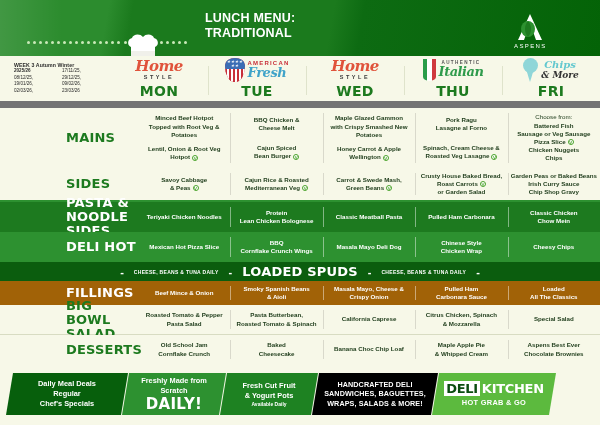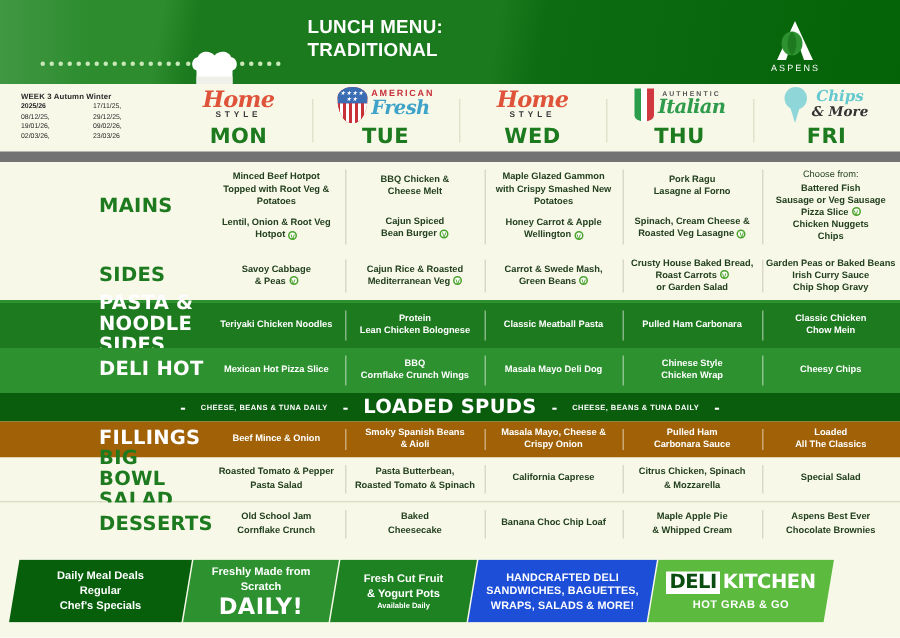--- a/index.html
+++ b/index.html
@@ -230,21 +230,21 @@
   .fbanner {
     position: relative; height: 42px; margin-right: -6px;
     display: flex; flex-direction: column; align-items: center; justify-content: center;
     text-align: center; color: #ffffff;
     clip-path: polygon(7px 0, 100% 0, calc(100% - 7px) 100%, 0 100%);
     padding: 0 9px;
   }
   .fb1 { background:#075f0c; flex: 0 0 122px; }
   .fb2 { background:#2d9130; flex: 0 0 104px; }
   .fb3 { background:#1e8222; flex: 0 0 98px; }
-  .fb4 { background:#1d4ed8; flex: 0 0 126px; }
+  .fb4 { background:#000000; flex: 0 0 126px; }
   .fb5 { background:#5cba3e; flex: 0 0 124px; }
   .fb-l1 { font-size: 7.4px; font-weight: bold; line-height: 10px; }
   .fb-l2 { font-size: 7.4px; font-weight: bold; line-height: 10px; }
   .fb-big { font-size: 15px; font-weight: bold; line-height: 16px; letter-spacing:.3px;
             font-family:"DejaVu Sans", sans-serif; }
   .fb-small { font-size: 5px; font-weight: bold; line-height: 7px; }
   .fb-cap { font-size: 7.2px; font-weight: bold; line-height: 9.5px; letter-spacing:.1px; }
   .dk-logo { display:flex; align-items:center; justify-content:center; }
   .dk-a { font-size: 13px; font-weight: bold; color:#0b4d10; font-family:"DejaVu Sans", sans-serif;
           background:#ffffff; padding: 0 2px; letter-spacing:-.3px;}

